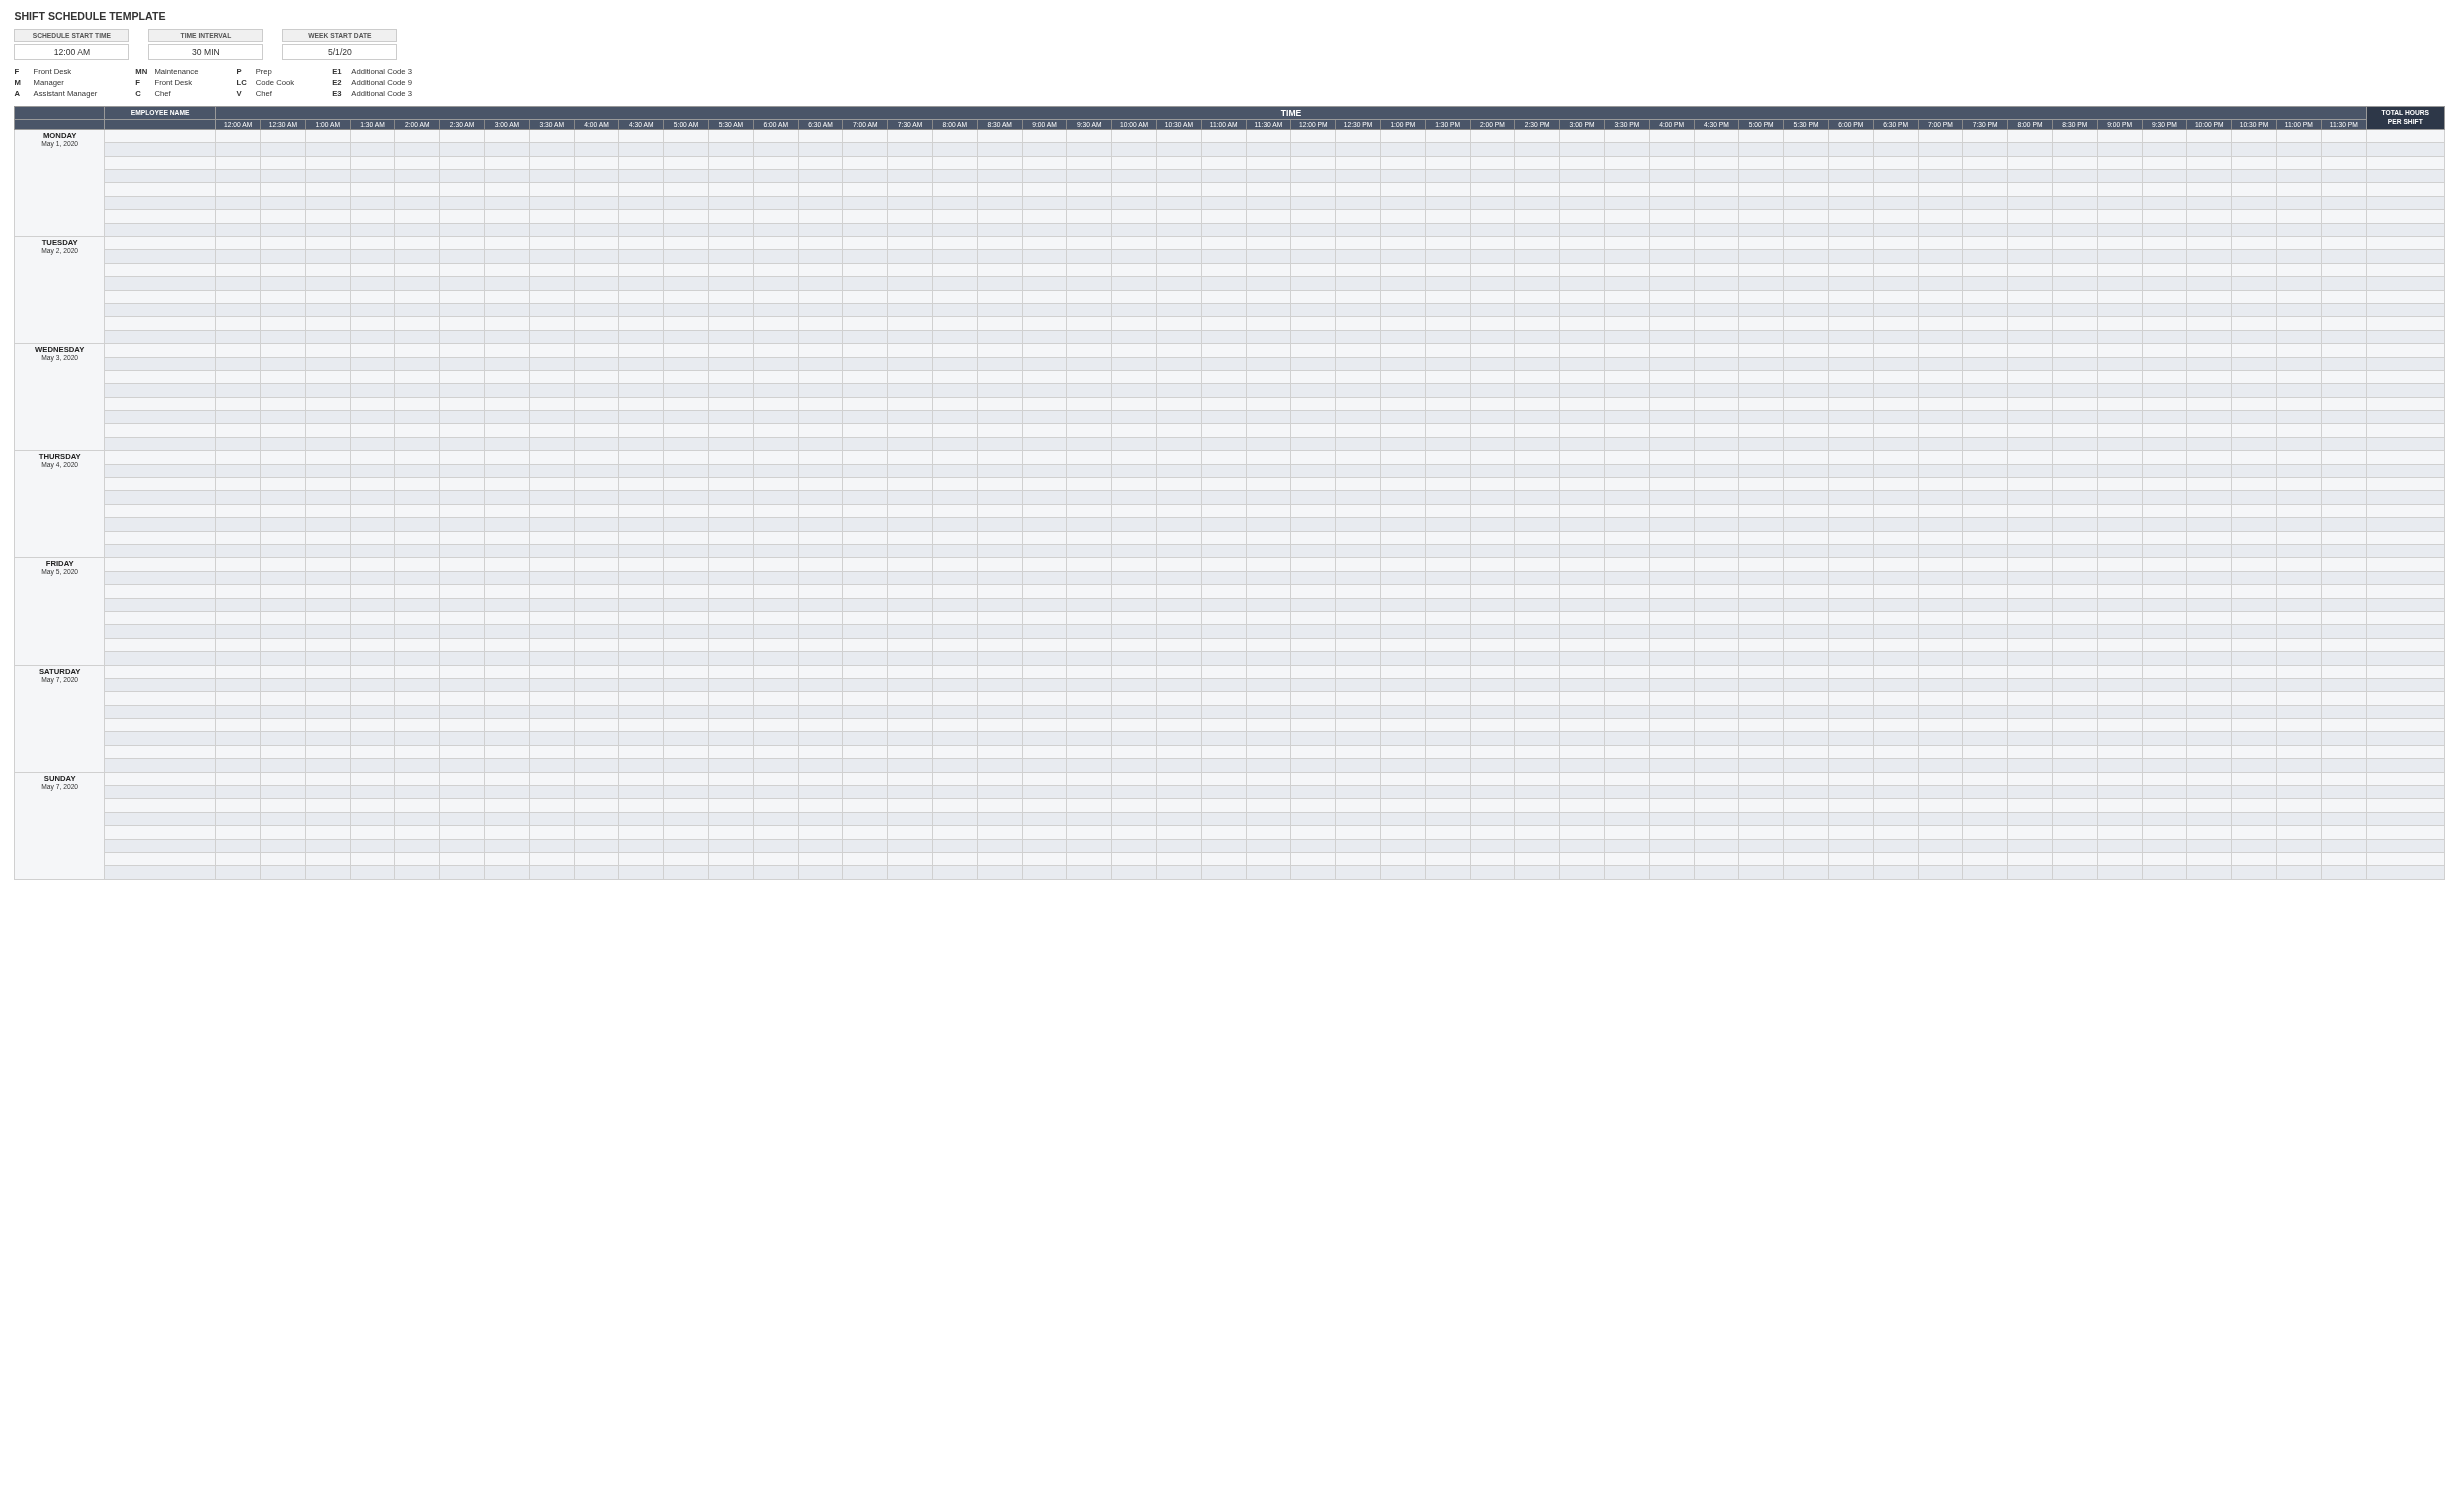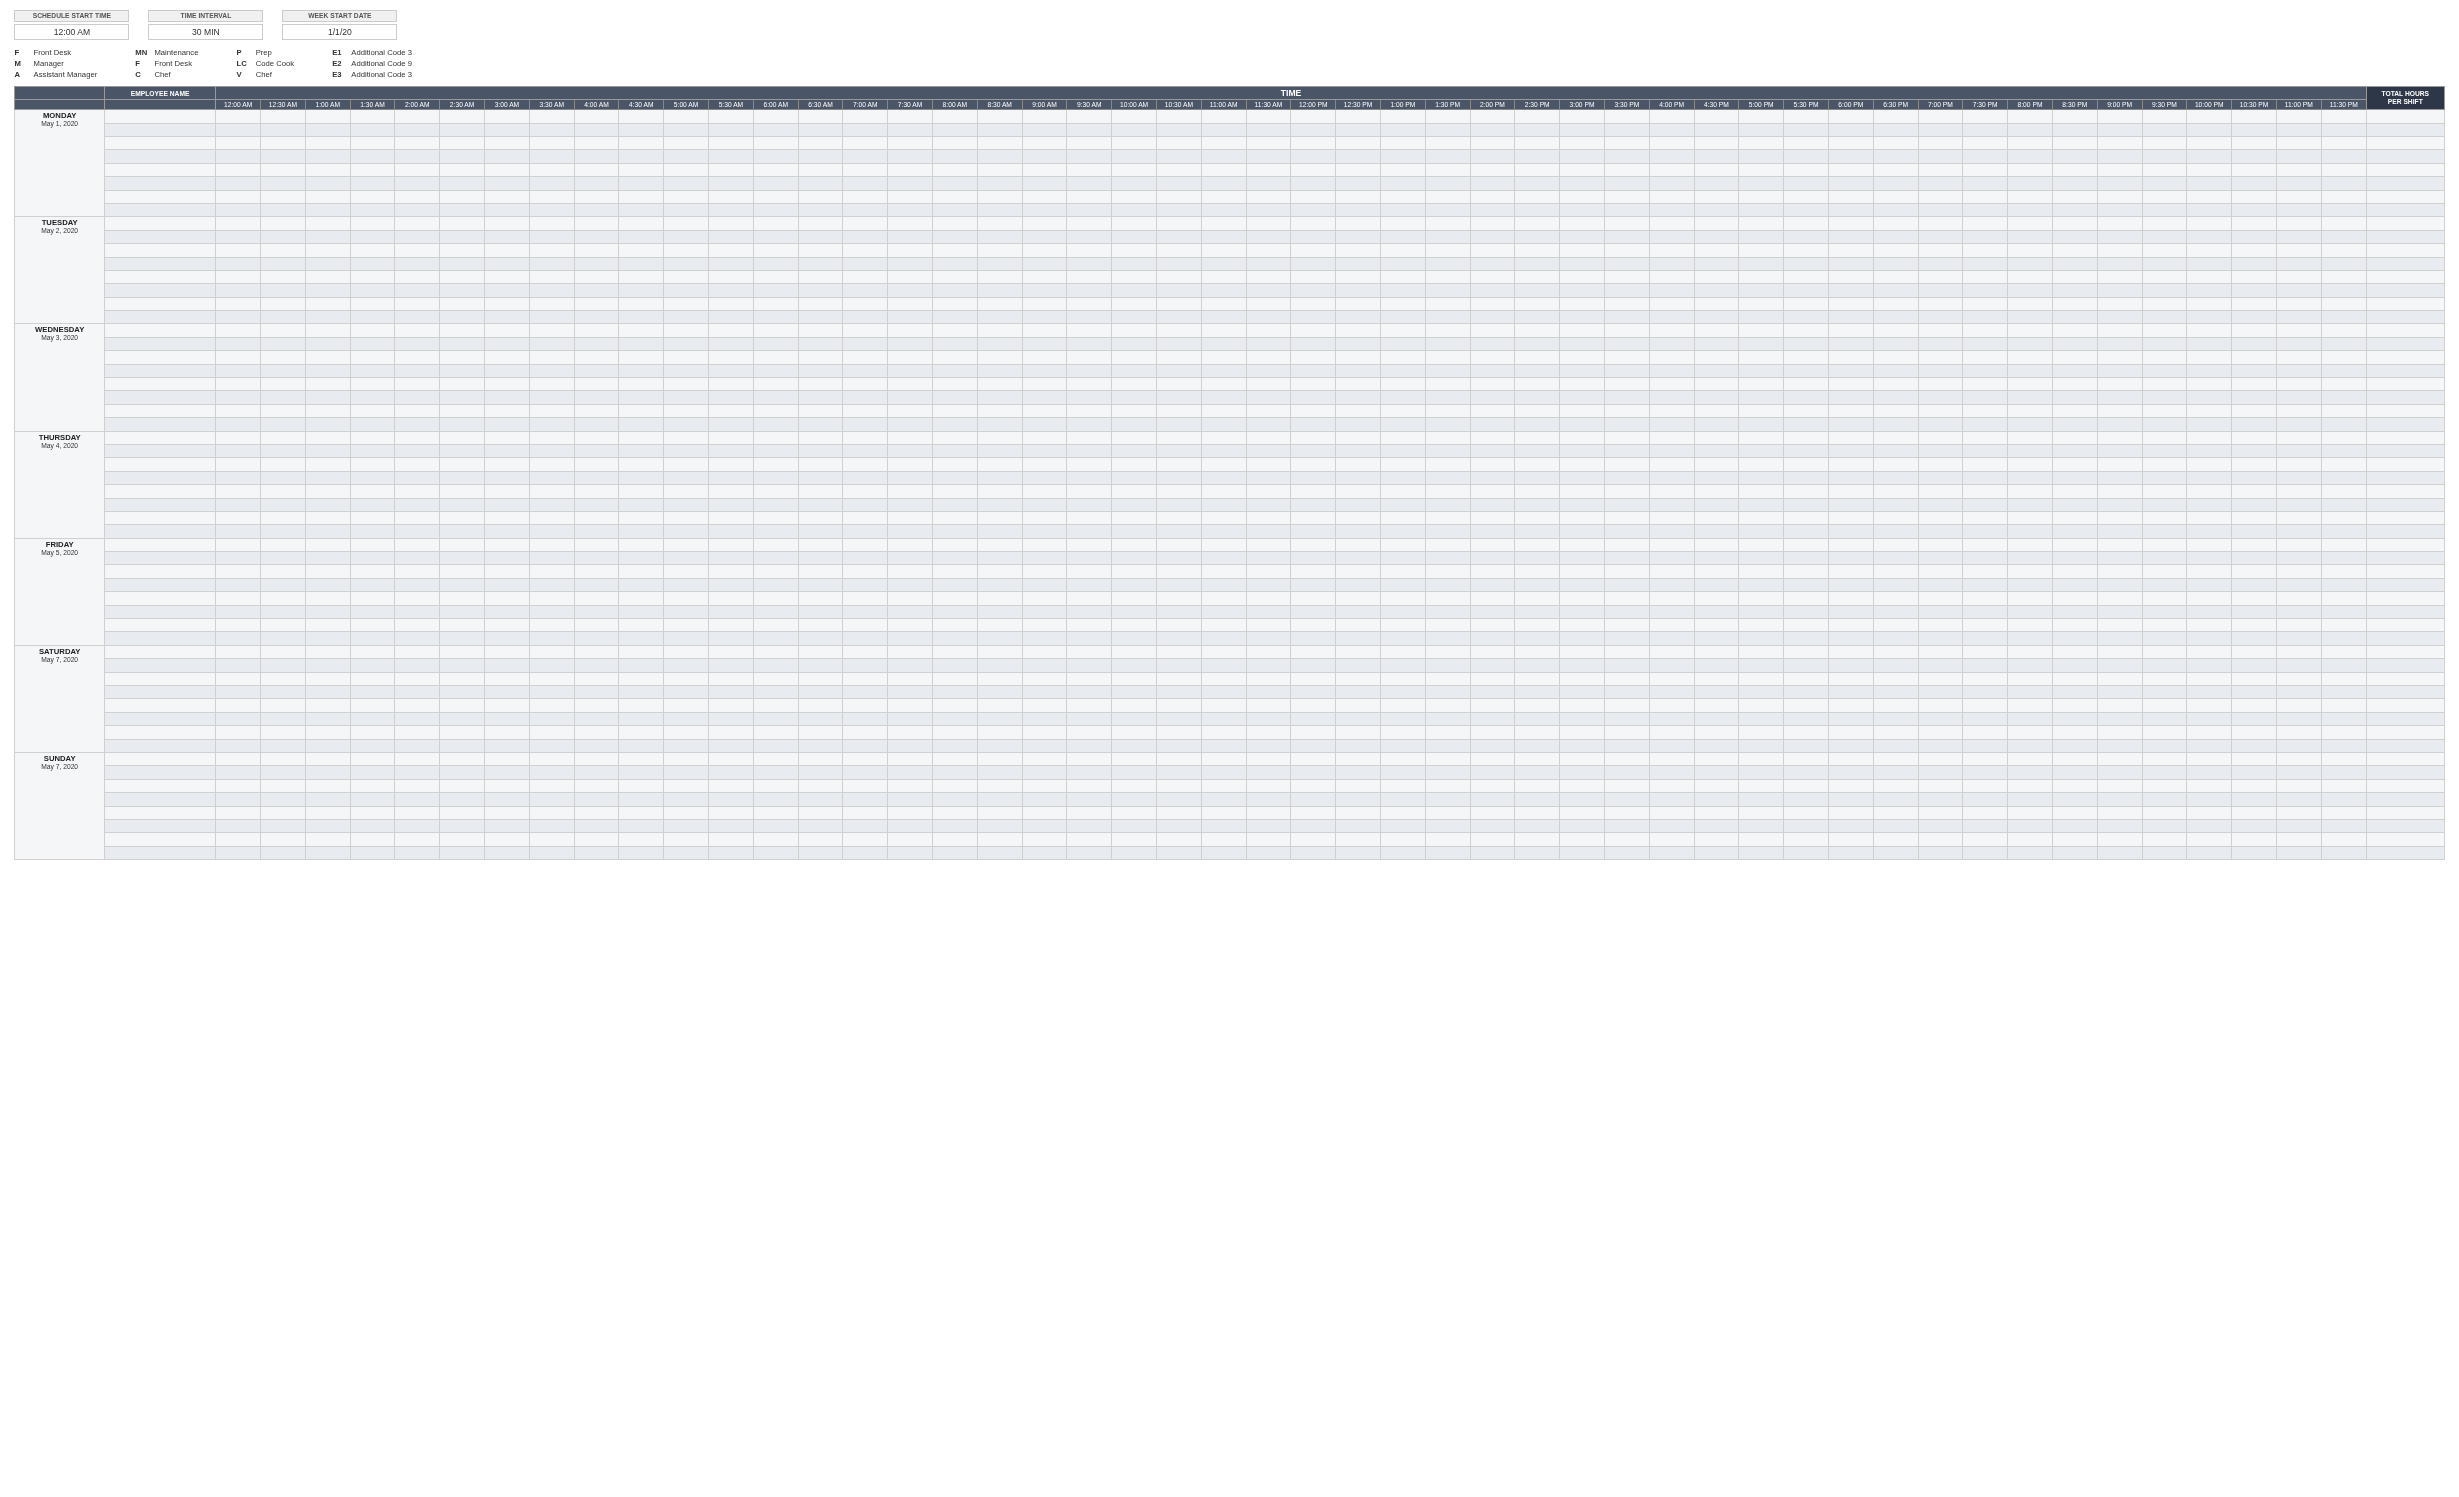--- a/index.html
+++ b/index.html
@@ -196,33 +196,34 @@
       text-align: left;
       padding: 1px 2.9px;
       font-size: 6.7px;
     }
   </style>
 </head>
 <body>
 
 <div class="page">
 
+  <div class="page-title">SHIFT SCHEDULE TEMPLATE</div>
 
   <div class="top-controls">
     <div class="control-box">
       <div class="control-label">SCHEDULE START TIME</div>
       <div class="control-value">12:00 AM</div>
     </div>
     <div class="control-box">
       <div class="control-label">TIME INTERVAL</div>
       <div class="control-value">30 MIN</div>
     </div>
     <div class="control-box">
       <div class="control-label">WEEK START DATE</div>
-      <div class="control-value">1/1/20</div>
+      <div class="control-value">5/1/20</div>
     </div>
   </div>
 
   <div class="legend">
     <div class="legend-group">
       <div class="legend-item">
         <span class="legend-code">F</span>
         <span class="legend-desc">Front Desk</span>
       </div>
       <div class="legend-item">

